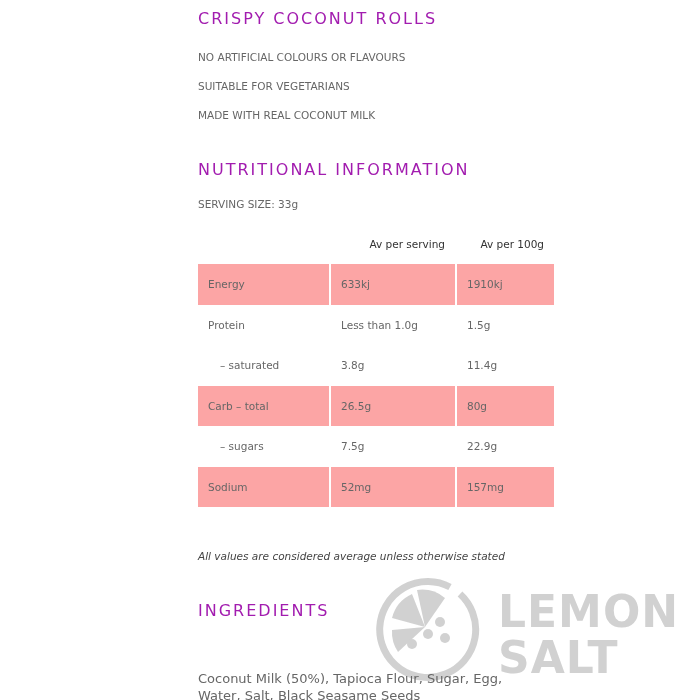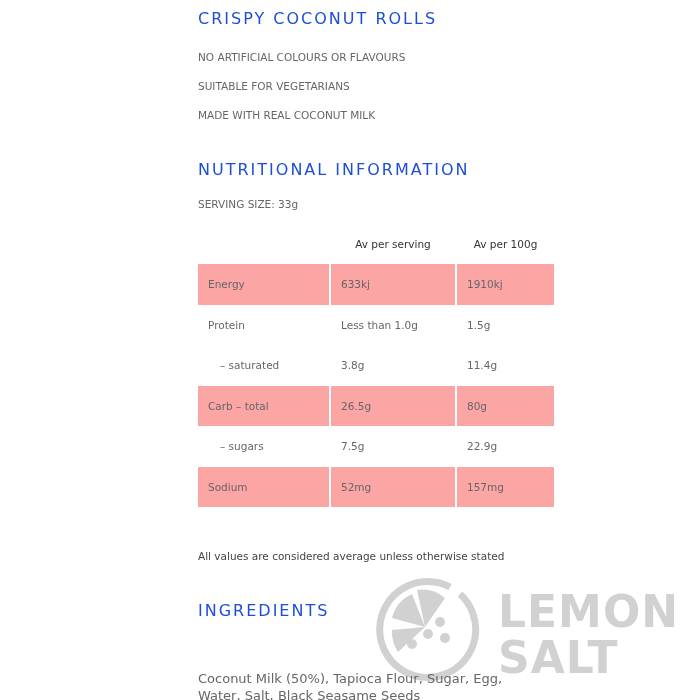--- a/index.html
+++ b/index.html
@@ -1,42 +1,42 @@
 <!DOCTYPE html>
 <html><head>
   <meta charset="utf-8">
   <style>
     html, body { margin: 0; padding: 0; }
     body {
       width: 700px; height: 700px; background: #ffffff; position: relative; overflow: hidden;
       font-family: "DejaVu Sans", sans-serif; color: #555555;
     }
     .h1 {
-      position: absolute; left: 198px; font-size: 16px; letter-spacing: 2px; color: #1d4ed8;
+      position: absolute; left: 198px; font-size: 16px; letter-spacing: 2px; color: #a21caf;
       font-weight: normal; margin: 0; white-space: nowrap;
     }
     .feature {
       position: absolute; left: 198px; font-size: 10.5px; color: #666; white-space: nowrap;
     }
     .serving { position: absolute; left: 198px; top: 198px; font-size: 10.5px; color: #666; }
     table.nutri {
       position: absolute; left: 198px; top: 224px; width: 360px;
       border-collapse: separate; border-spacing: 2px 0; margin-left: -2px;
       font-size: 10.5px;
     }
     table.nutri th {
-      text-align: center; font-weight: normal; color: #333; height: 40px; padding: 0 10px;
+      text-align: right; font-weight: normal; color: #333; height: 40px; padding: 0 10px;
       font-size: 10.5px;
     }
     table.nutri td { height: 40.5px; padding: 0 10px; color: #666; }
     table.nutri tr.shade td { background: #fca5a5; }
     table.nutri td.c1 { width: 99px; }
     table.nutri td.c2 { width: 104px; }
     td.indent { padding-left: 22px !important; }
-    .note { position: absolute; left: 198px; top: 550px; font-size: 10.5px; color: #444; white-space: nowrap; }
+    .note { position: absolute; left: 198px; top: 550px; font-size: 10.5px; color: #444; white-space: nowrap; font-style: italic; }
     .ingredients {
       position: absolute; left: 198px; top: 670px; width: 330px; font-size: 13px; line-height: 17px; color: #666;
     }
     .logo { position: absolute; left: 368px; top: 570px; width: 320px; height: 125px; opacity: 0.95; }
     .logo-text {
       position: absolute; font-family: "DejaVu Sans", sans-serif; font-weight: bold; color: #cfcfcf;
       font-size: 44px; line-height: 44px; letter-spacing: 1px;
     }
   </style>
 </head>

